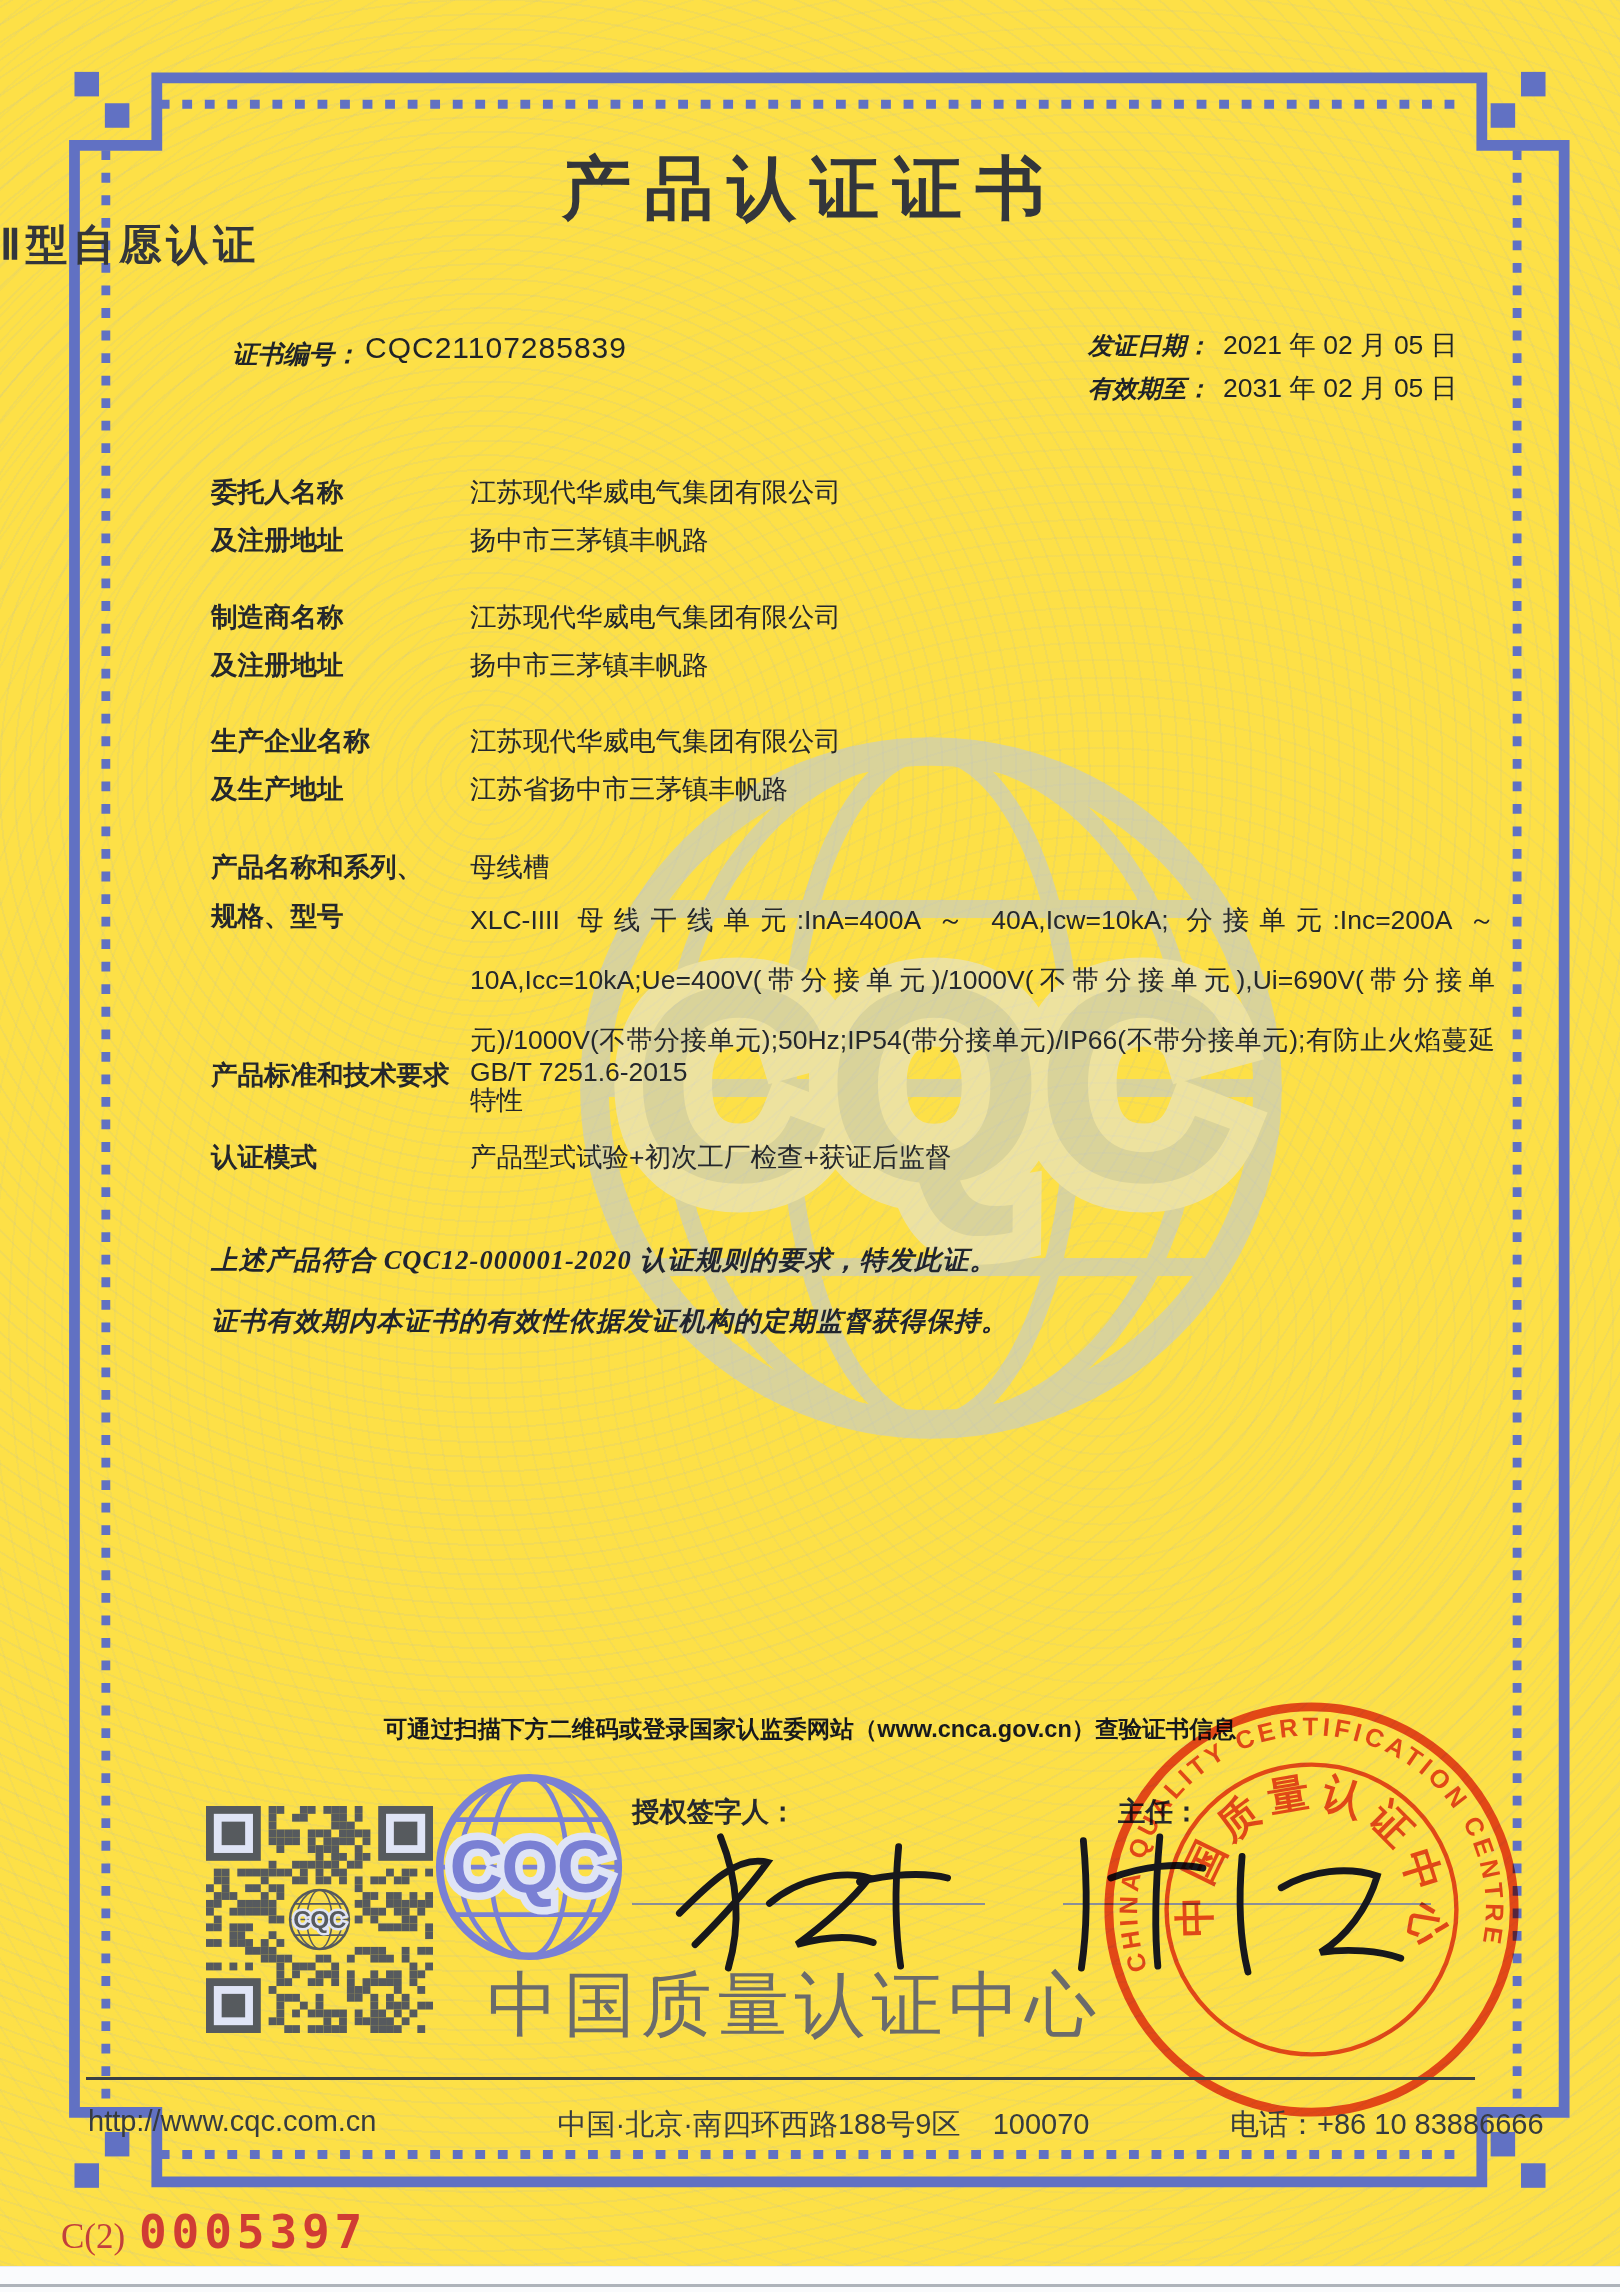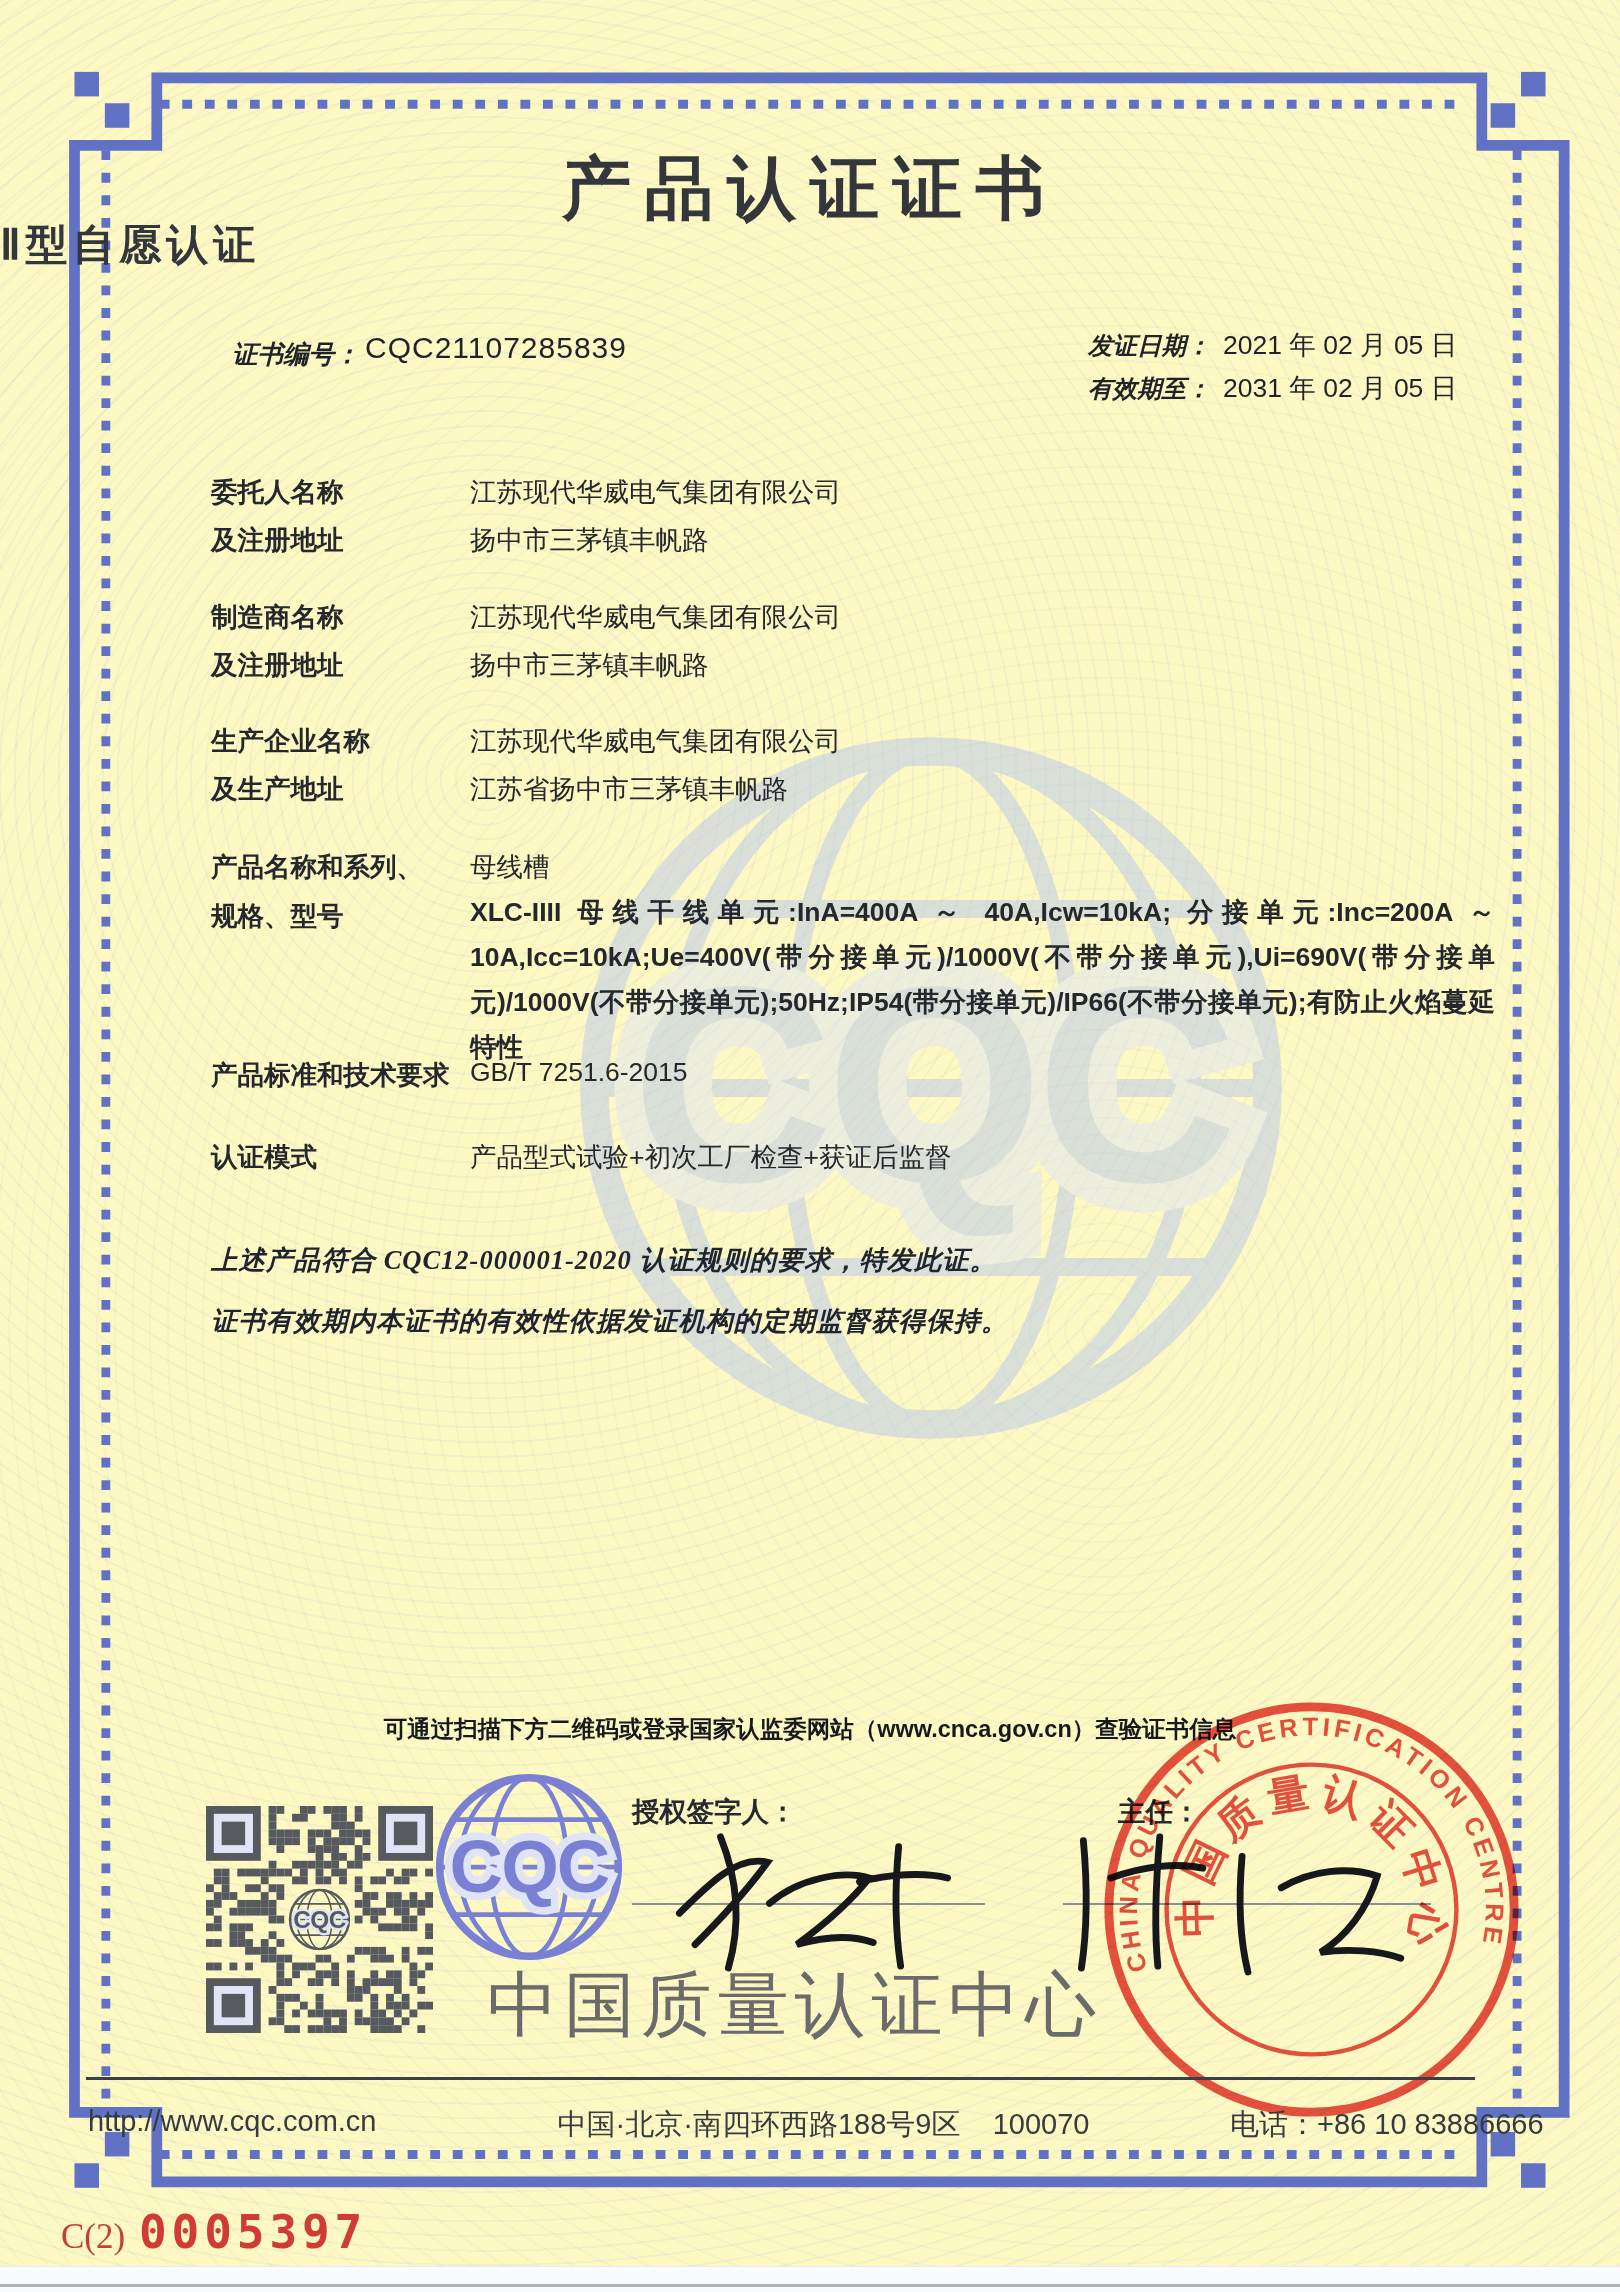--- a/index.html
+++ b/index.html
@@ -1,18 +1,18 @@
 <!DOCTYPE html>
 <html><head>
 <meta charset="utf-8">
 <style>
   html,body{margin:0;padding:0;background:#ffffff;}
   .sheet{
     position:relative;width:1620px;height:2293px;overflow:hidden;
-    background:#fef9c3;
+    background:#fde047;
     font-family:"Liberation Sans",sans-serif;color:#26292e;
   }
   .sheet::before{ 
     content:"";position:absolute;inset:0;pointer-events:none;
     background-image:
       repeating-radial-gradient(circle at 30% 34%, rgba(148,168,218,.10) 0 2px, transparent 2px 14.7px),
       repeating-radial-gradient(circle at 68% 58%, rgba(148,168,218,.08) 0 2px, transparent 2px 17.6px);
   }
   .abs{position:absolute;}
   svg{display:block;overflow:visible;}
@@ -24,22 +24,22 @@
             letter-spacing:4.9px;color:#33363b;}
   .kai{font-family:"Liberation Serif",serif;font-style:italic;font-weight:bold;}
   .certno-label{left:232px;top:337px;font-size:25.5px;color:#1f2328;}
   .certno-value{left:365px;top:331px;font-size:30px;letter-spacing:1px;color:#1f2328;}
   .date-label{font-size:24.5px;color:#1f2328;}
   .date-value{font-size:26.5px;color:#1f2328;}
   .lab{font-size:26.5px;font-weight:bold;color:#24272c;}
   .val{font-size:26.5px;color:#24272c;}
   .col-label{left:211px;}
   .col-value{left:470px;}
-  .spec{left:470px;top:890px;width:1025px;font-size:26.5px;line-height:45px;
-        text-align:justify;color:#24272c;font-weight:bold;}
+  .spec{left:470px;top:890px;width:1025px;font-size:26.5px;line-height:60px;
+        text-align:justify;color:#24272c;}
   .stmt{left:211px;font-size:26.5px;font-family:"Liberation Serif",serif;font-style:italic;
         font-weight:bold;color:#20242e;letter-spacing:1px;margin-top:27px;}
   .qr-note{left:0;right:0;top:1713px;text-align:center;font-size:23.5px;font-weight:600;color:#17191d;}
   .sign-label{font-size:27.4px;font-weight:600;color:#26292e;}
   .org-big{left:487px;top:1958px;font-size:71px;letter-spacing:5.9px;color:#6b6b6b;}
   .sig-line{height:2px;background:#8a8f98;top:1903px;}
   .footer-text{top:2105px;font-size:29px;color:#363b40;}
   .serial-prefix{left:61px;top:2217px;font-size:35px;color:#c2403c;
                  font-family:Liberation Serif, serif;}
   .serial-number{left:139px;top:2205px;font-size:46px;font-weight:bold;color:#d03c34;

